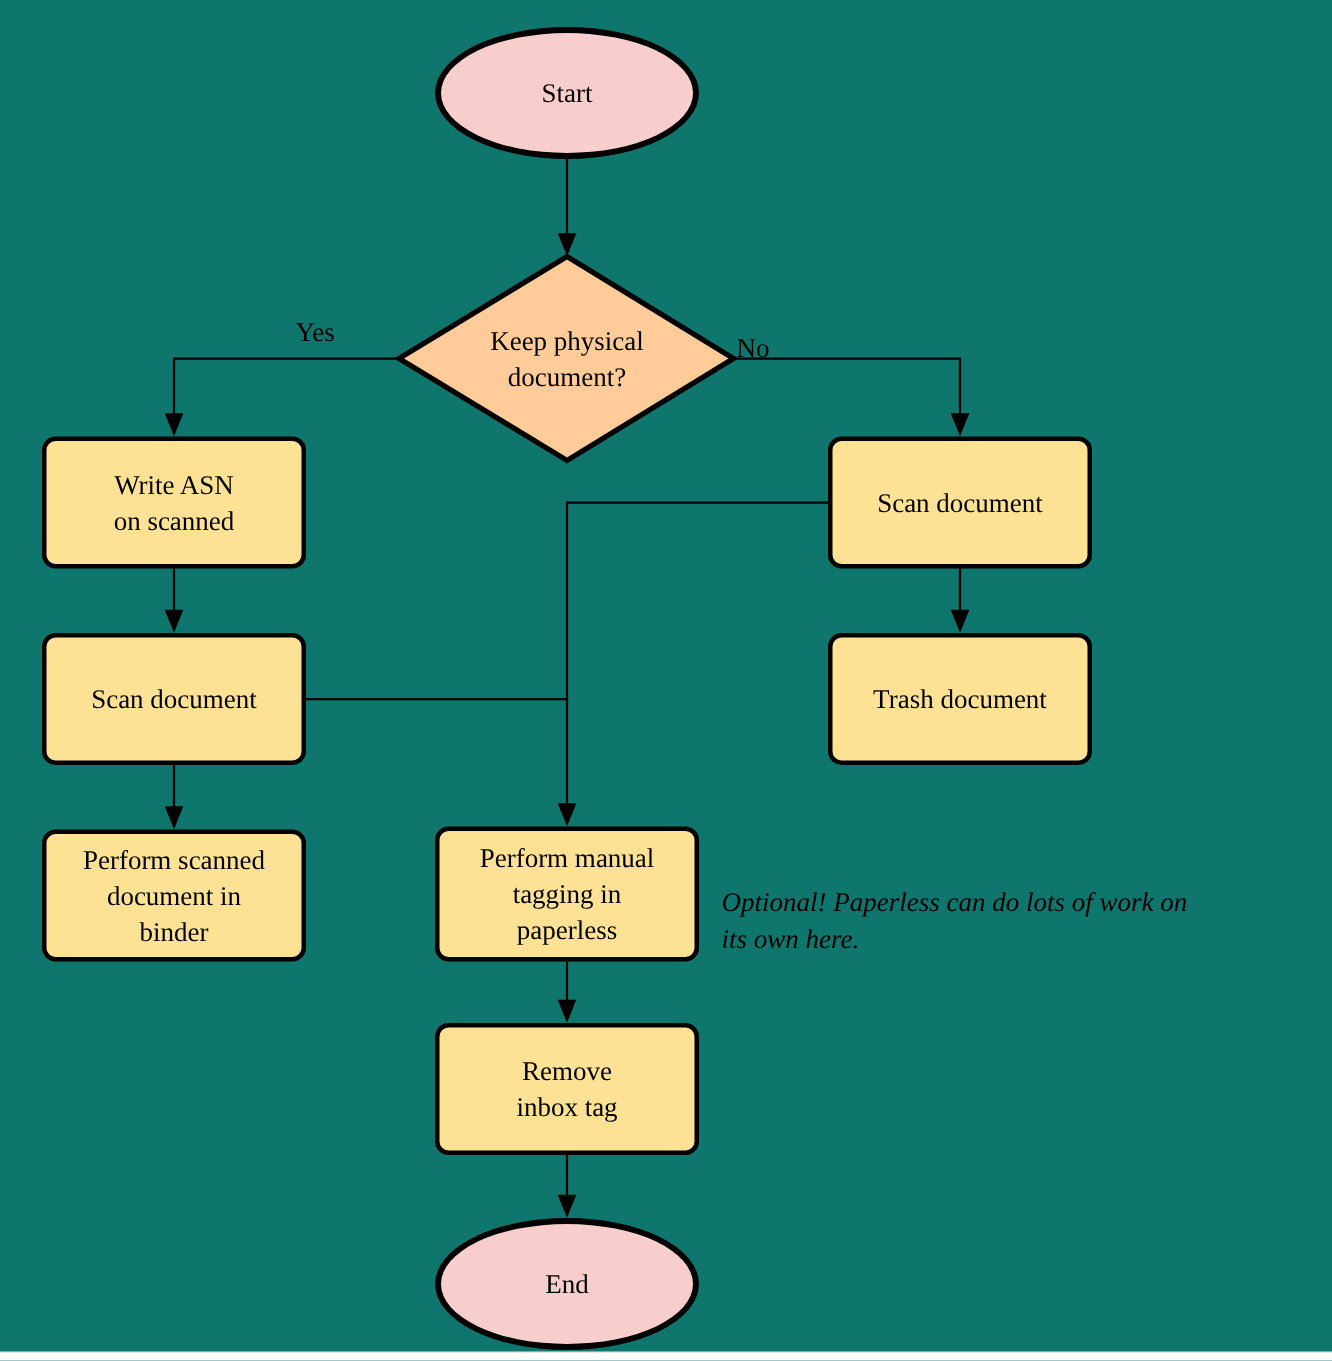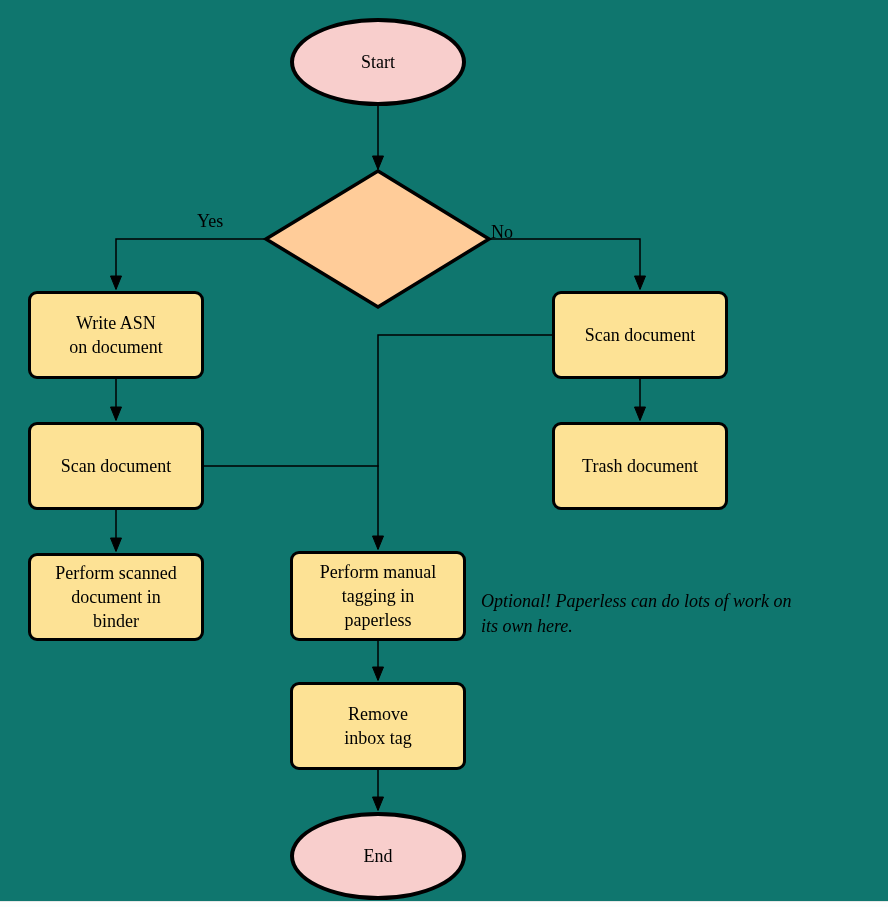--- a/index.html
+++ b/index.html
@@ -104,27 +104,31 @@
     <path d="M378 641 L378 680" fill="none" stroke="#000000" stroke-width="1.5" marker-end="url(#arrow)"></path>
     <path d="M378 770 L378 810" fill="none" stroke="#000000" stroke-width="1.5" marker-end="url(#arrow)"></path>
 
     <polygon points="378,171 489,239 378,307 266,239" fill="#ffcc99" stroke="#000000" stroke-width="3.5"></polygon>
   </svg>
 
   <div class="node terminator" style="left:290px; top:18px;">
     <span>Start</span>
   </div>
 
+  <div class="diamond-label">
+    <span>Keep physical
+document?</span>
+  </div>
 
   <div class="edge-label" style="left:197px; top:211px;">Yes</div>
   <div class="edge-label" style="left:491px; top:222px;">No</div>
 
   <div class="node process" style="left:28px; top:291px;">
     <span>Write ASN
-on document</span>
+on scanned</span>
   </div>
   <div class="node process" style="left:28px; top:422px;">
     <span>Scan document</span>
   </div>
   <div class="node process" style="left:28px; top:553px;">
     <span>Perform scanned
 document in
 binder</span>
   </div>
 

